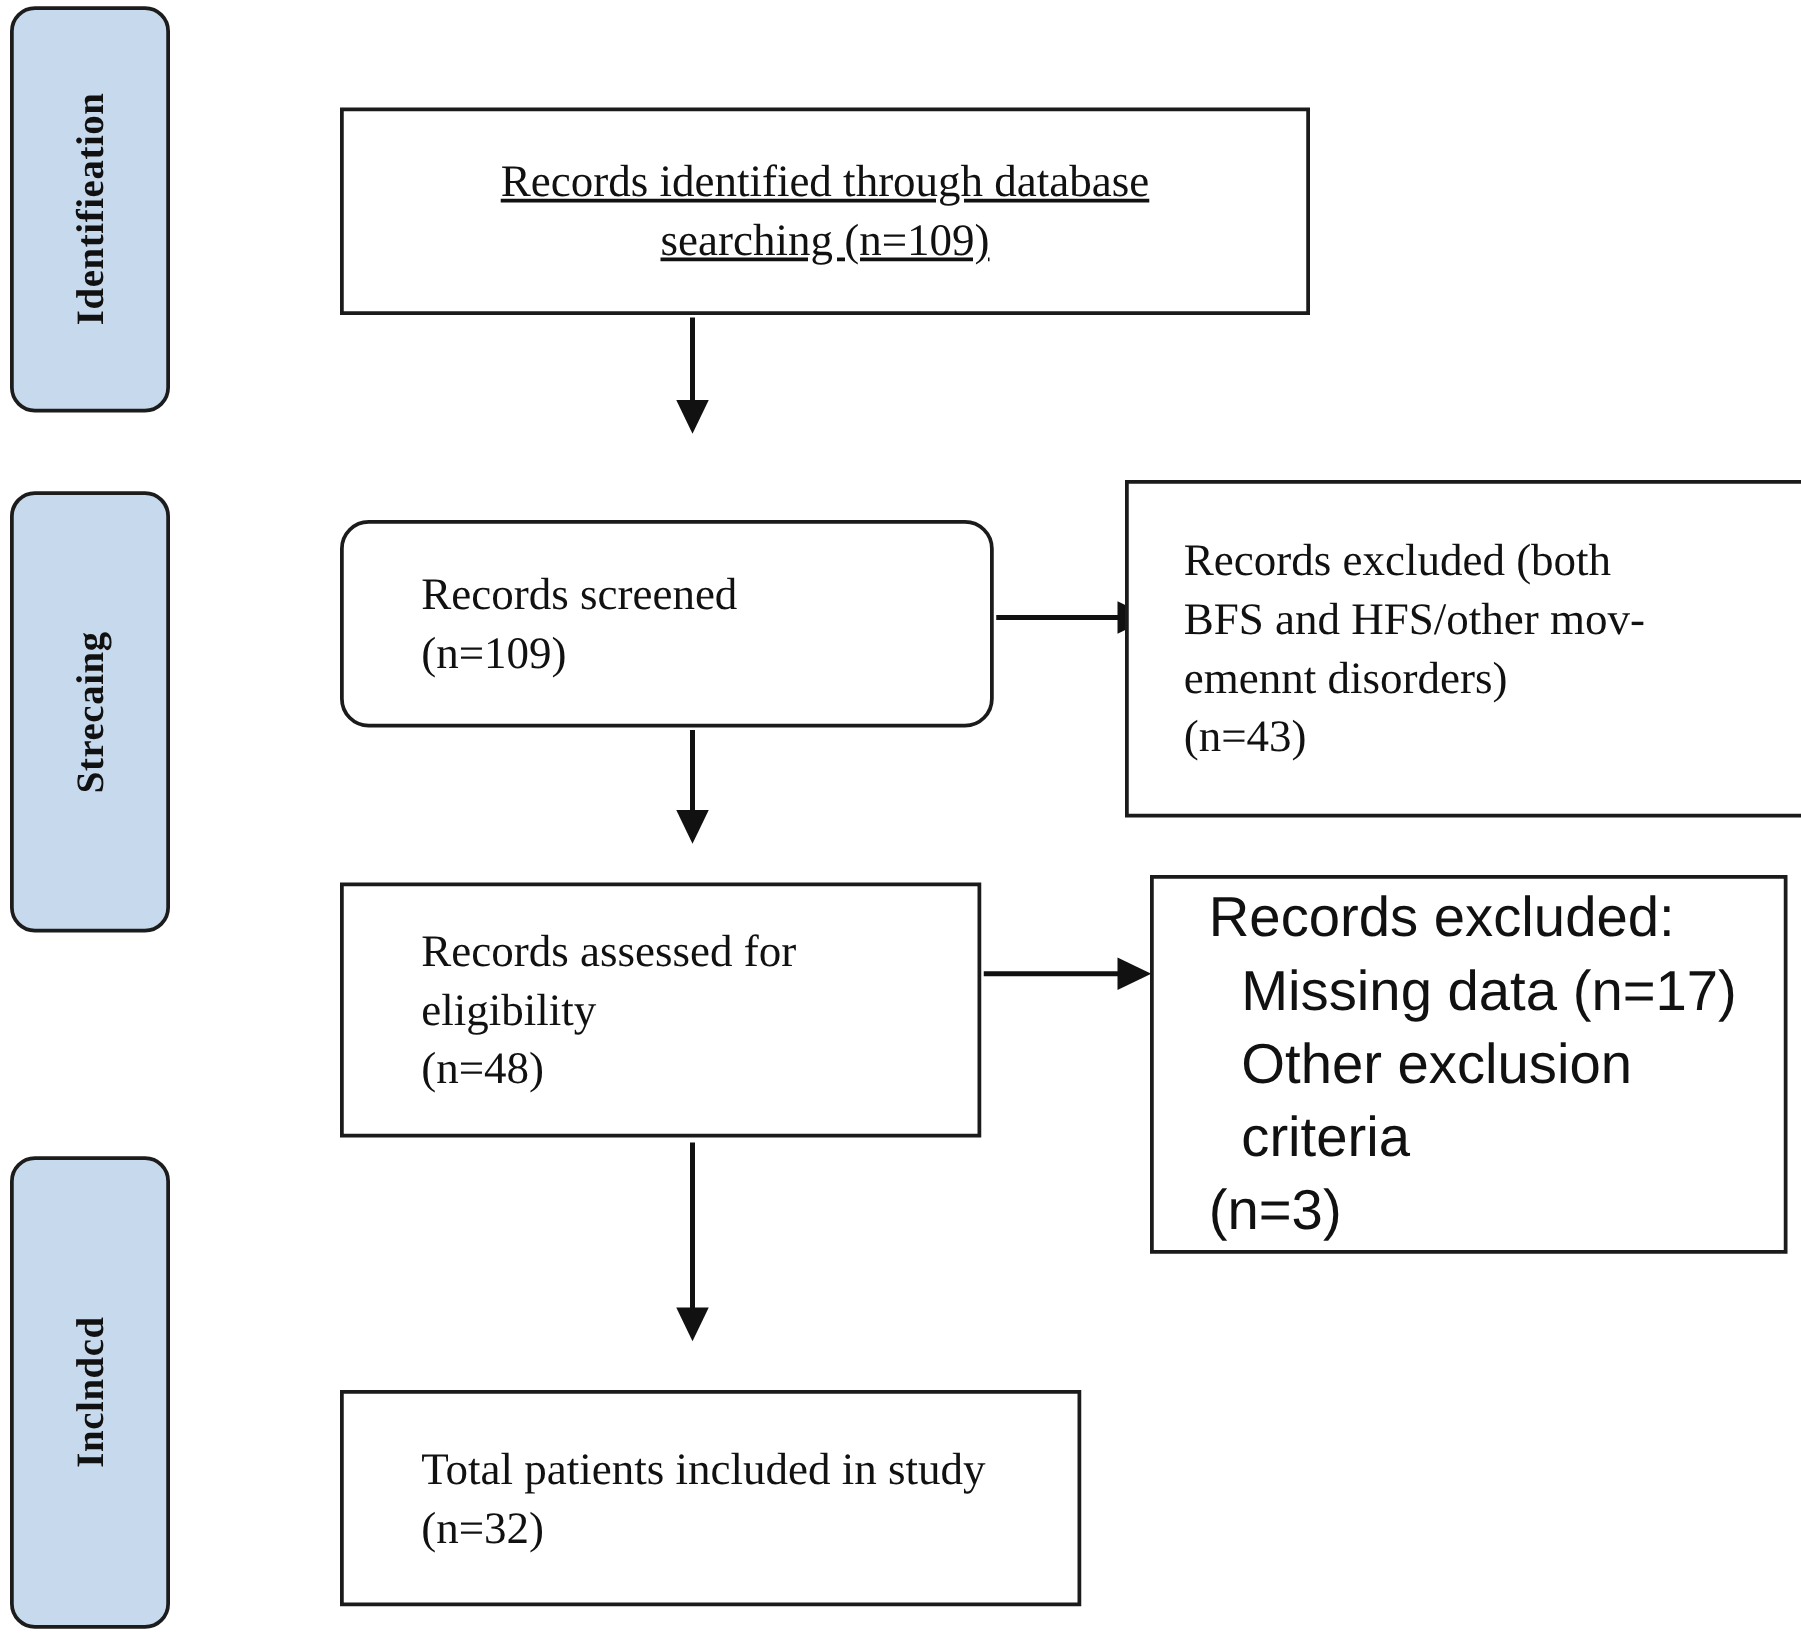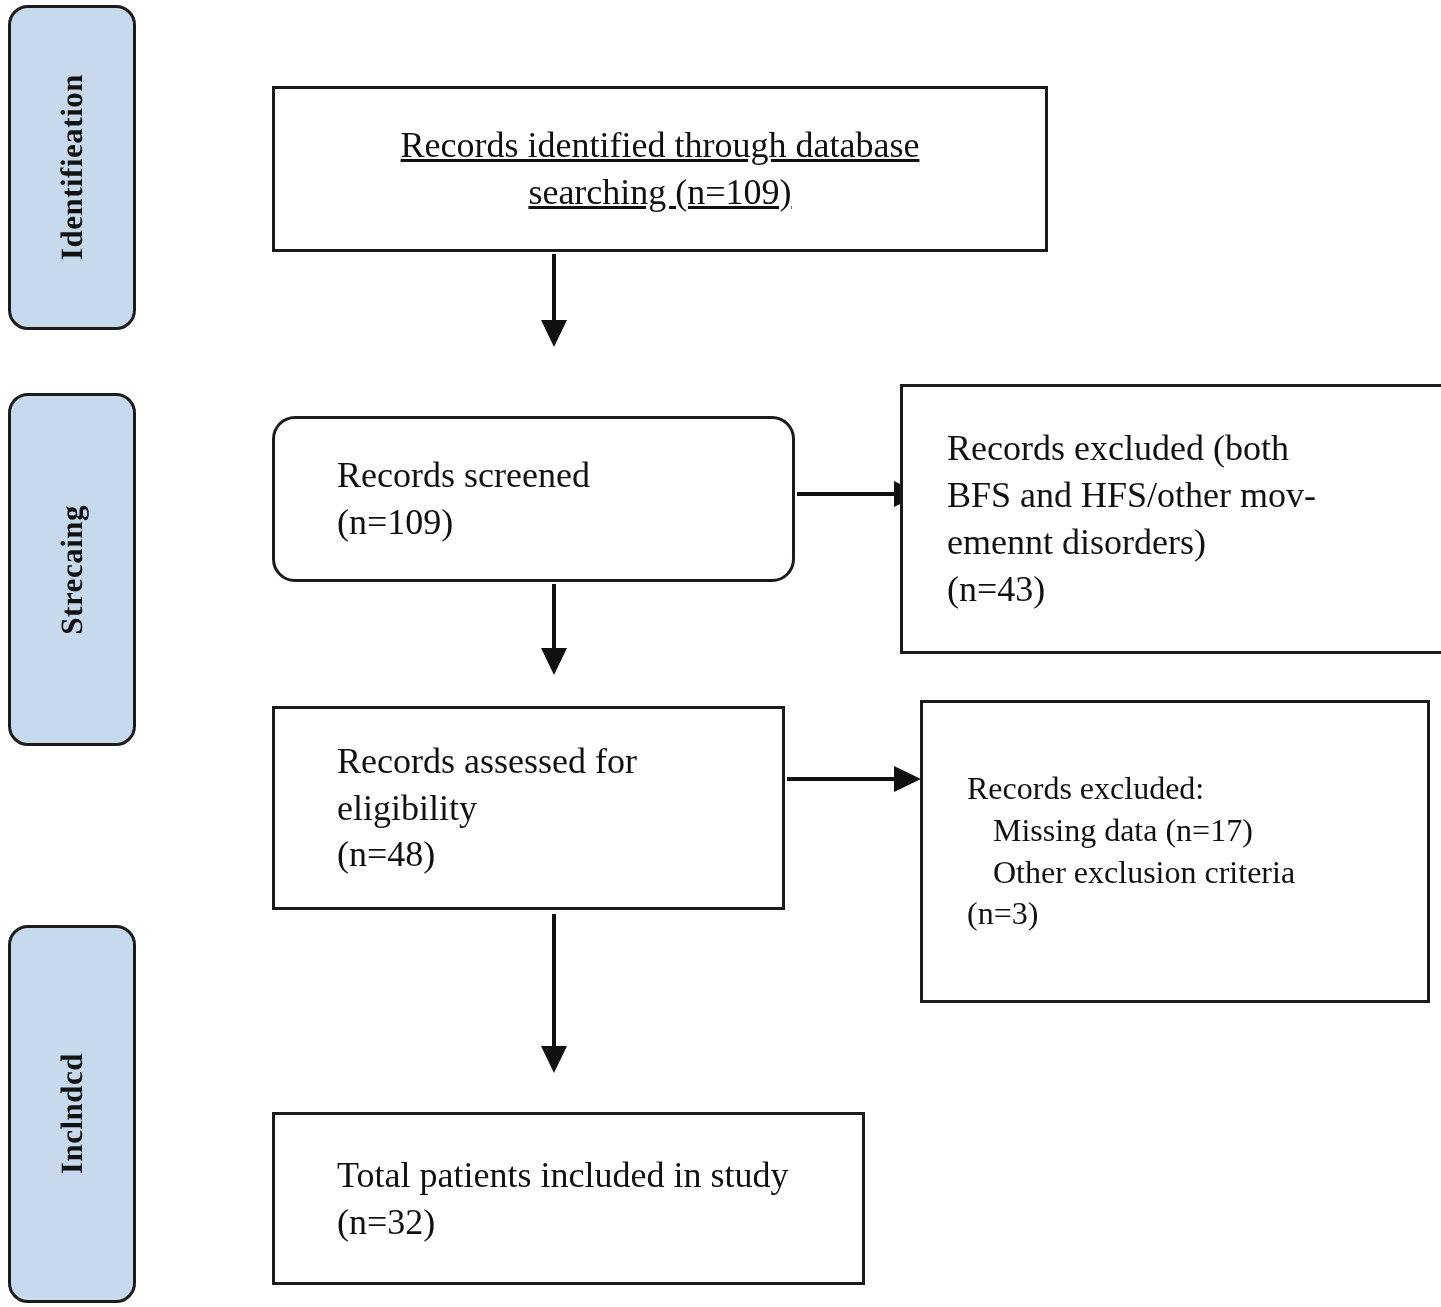--- a/index.html
+++ b/index.html
@@ -72,22 +72,22 @@
     padding-right: 14px;
   }
   .box-excl .box-text {
     text-align: left;
     padding-left: 44px;
     padding-right: 12px;
   }
 
   
   .excl-list {
-    font-family: Liberation Serif, serif;
-    font-size: 32px;
+    font-family: Liberation Sans, sans-serif;
+    font-size: 45px;
     line-height: 1.30;
     color: #111111;
     padding-left: 44px;
     padding-right: 16px;
   }
   .excl-list .excl-head { display: block; }
   .excl-list .excl-item { display: block; padding-left: 26px; }
   .excl-list .excl-count { display: block; }
 
   

